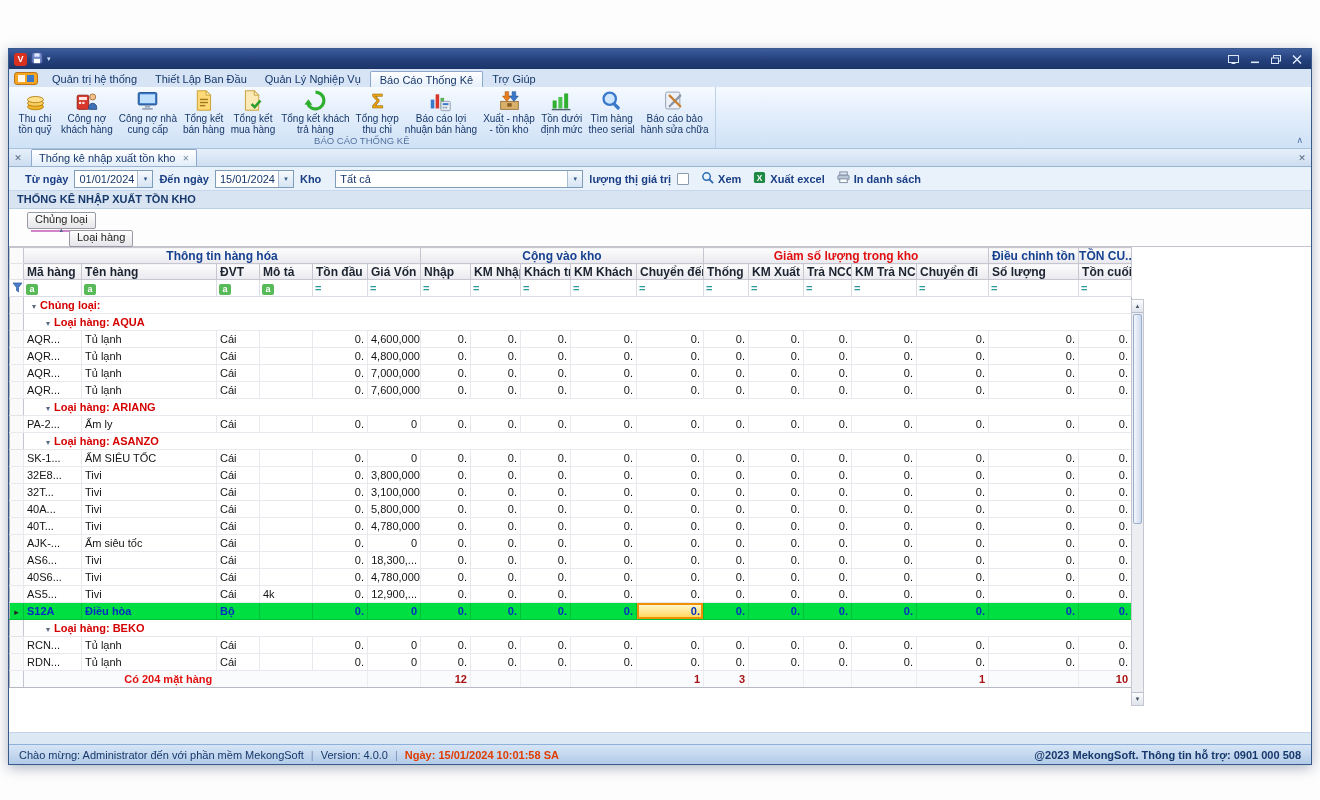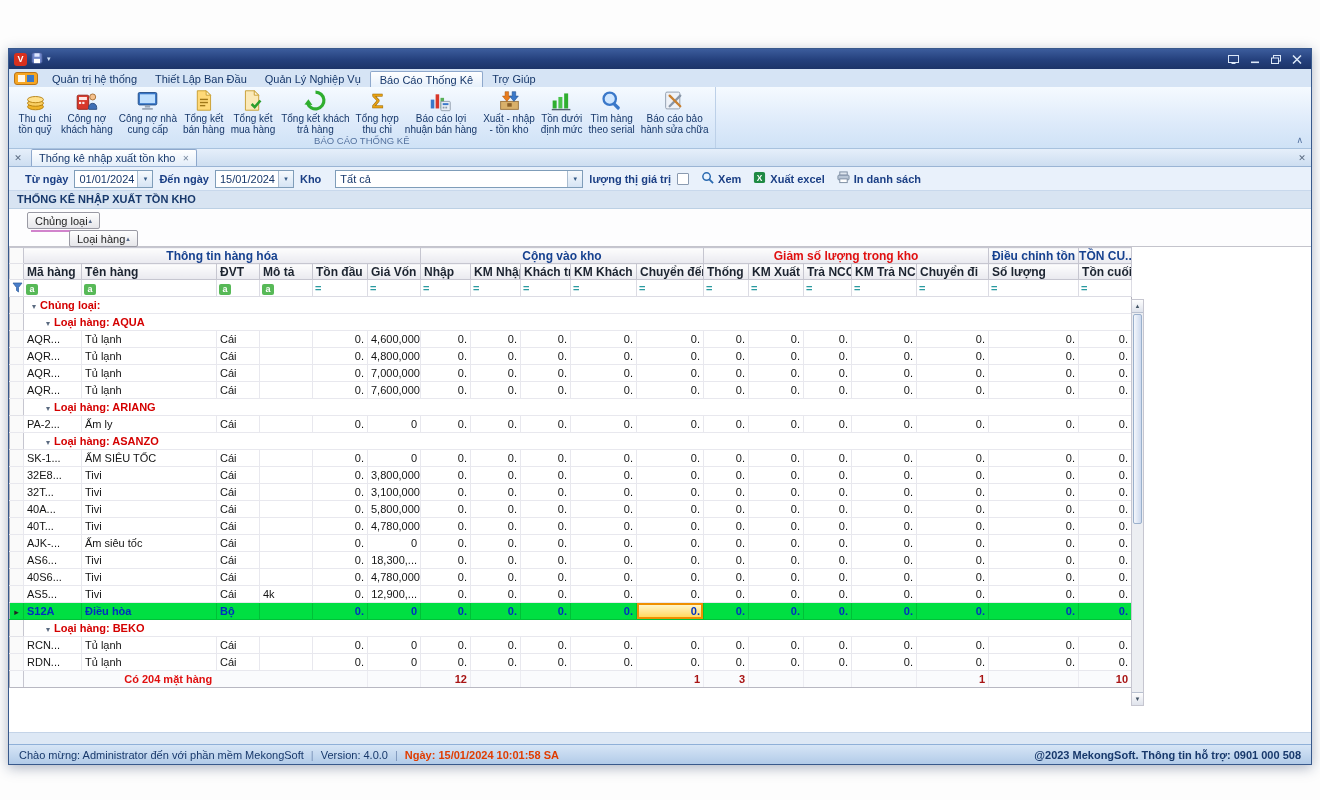--- a/index.html
+++ b/index.html
@@ -60,21 +60,21 @@
   .dd { width:15px; align-self:stretch; background:linear-gradient(#f6fafd,#d6e4f4); border-left:1px solid #aabccf;
     display:flex; align-items:center; justify-content:center; font-size:7px; color:#345a86; }
   .checkbox { width:12px; height:12px; border:1px solid #8a9ab0; background:#fff; border-radius:1px; }
   .linkbtn { display:flex; align-items:center; gap:4px; color:#1b3f85; font-weight:bold; margin-left:6px; white-space:nowrap; }
 
   
   .sectiontitle { height:18px; background:#d8e4f2; color:#17386b; font-weight:bold;
     padding:2px 8px; border-bottom:1px solid #bcd0e4; flex:0 0 auto; }
   .grouppanel { height:38px; background:#fdfdfe; position:relative; border-bottom:1px solid #c4c4cc; flex:0 0 auto; }
   .gbtn { position:absolute; height:17px; background:linear-gradient(#fefefe,#e6e6ea); border:1px solid #9a9aa4;
-    border-radius:2px; display:flex; align-items:center; gap:1px; padding:0 7px; color:#222; }
+    border-radius:2px; display:flex; align-items:center; gap:1px; padding:0 7px; color:#222;flex-direction:column; }
   .gbtn .sortarr { font-size:7px; color:#54688a; }
   .gbtn1 { left:18px; top:3px; }
   .gbtn2 { left:60px; top:21px; }
   .gconnector { position:absolute; left:22px; top:21px; width:76px; border-top:2px solid #d183cc; }
 
   
   .gridwrap { flex:1 1 auto; background:#fff; position:relative; overflow:hidden; }
   table.grid { border-collapse:collapse; table-layout:fixed; width:1122px; border:1px solid #b0b0ba; }
   .grid th, .grid td { overflow:hidden; white-space:nowrap; }
   .hcell { height:16px; background:linear-gradient(#fdfdfd,#e9e9ef); border:1px solid #c6c6d0;

